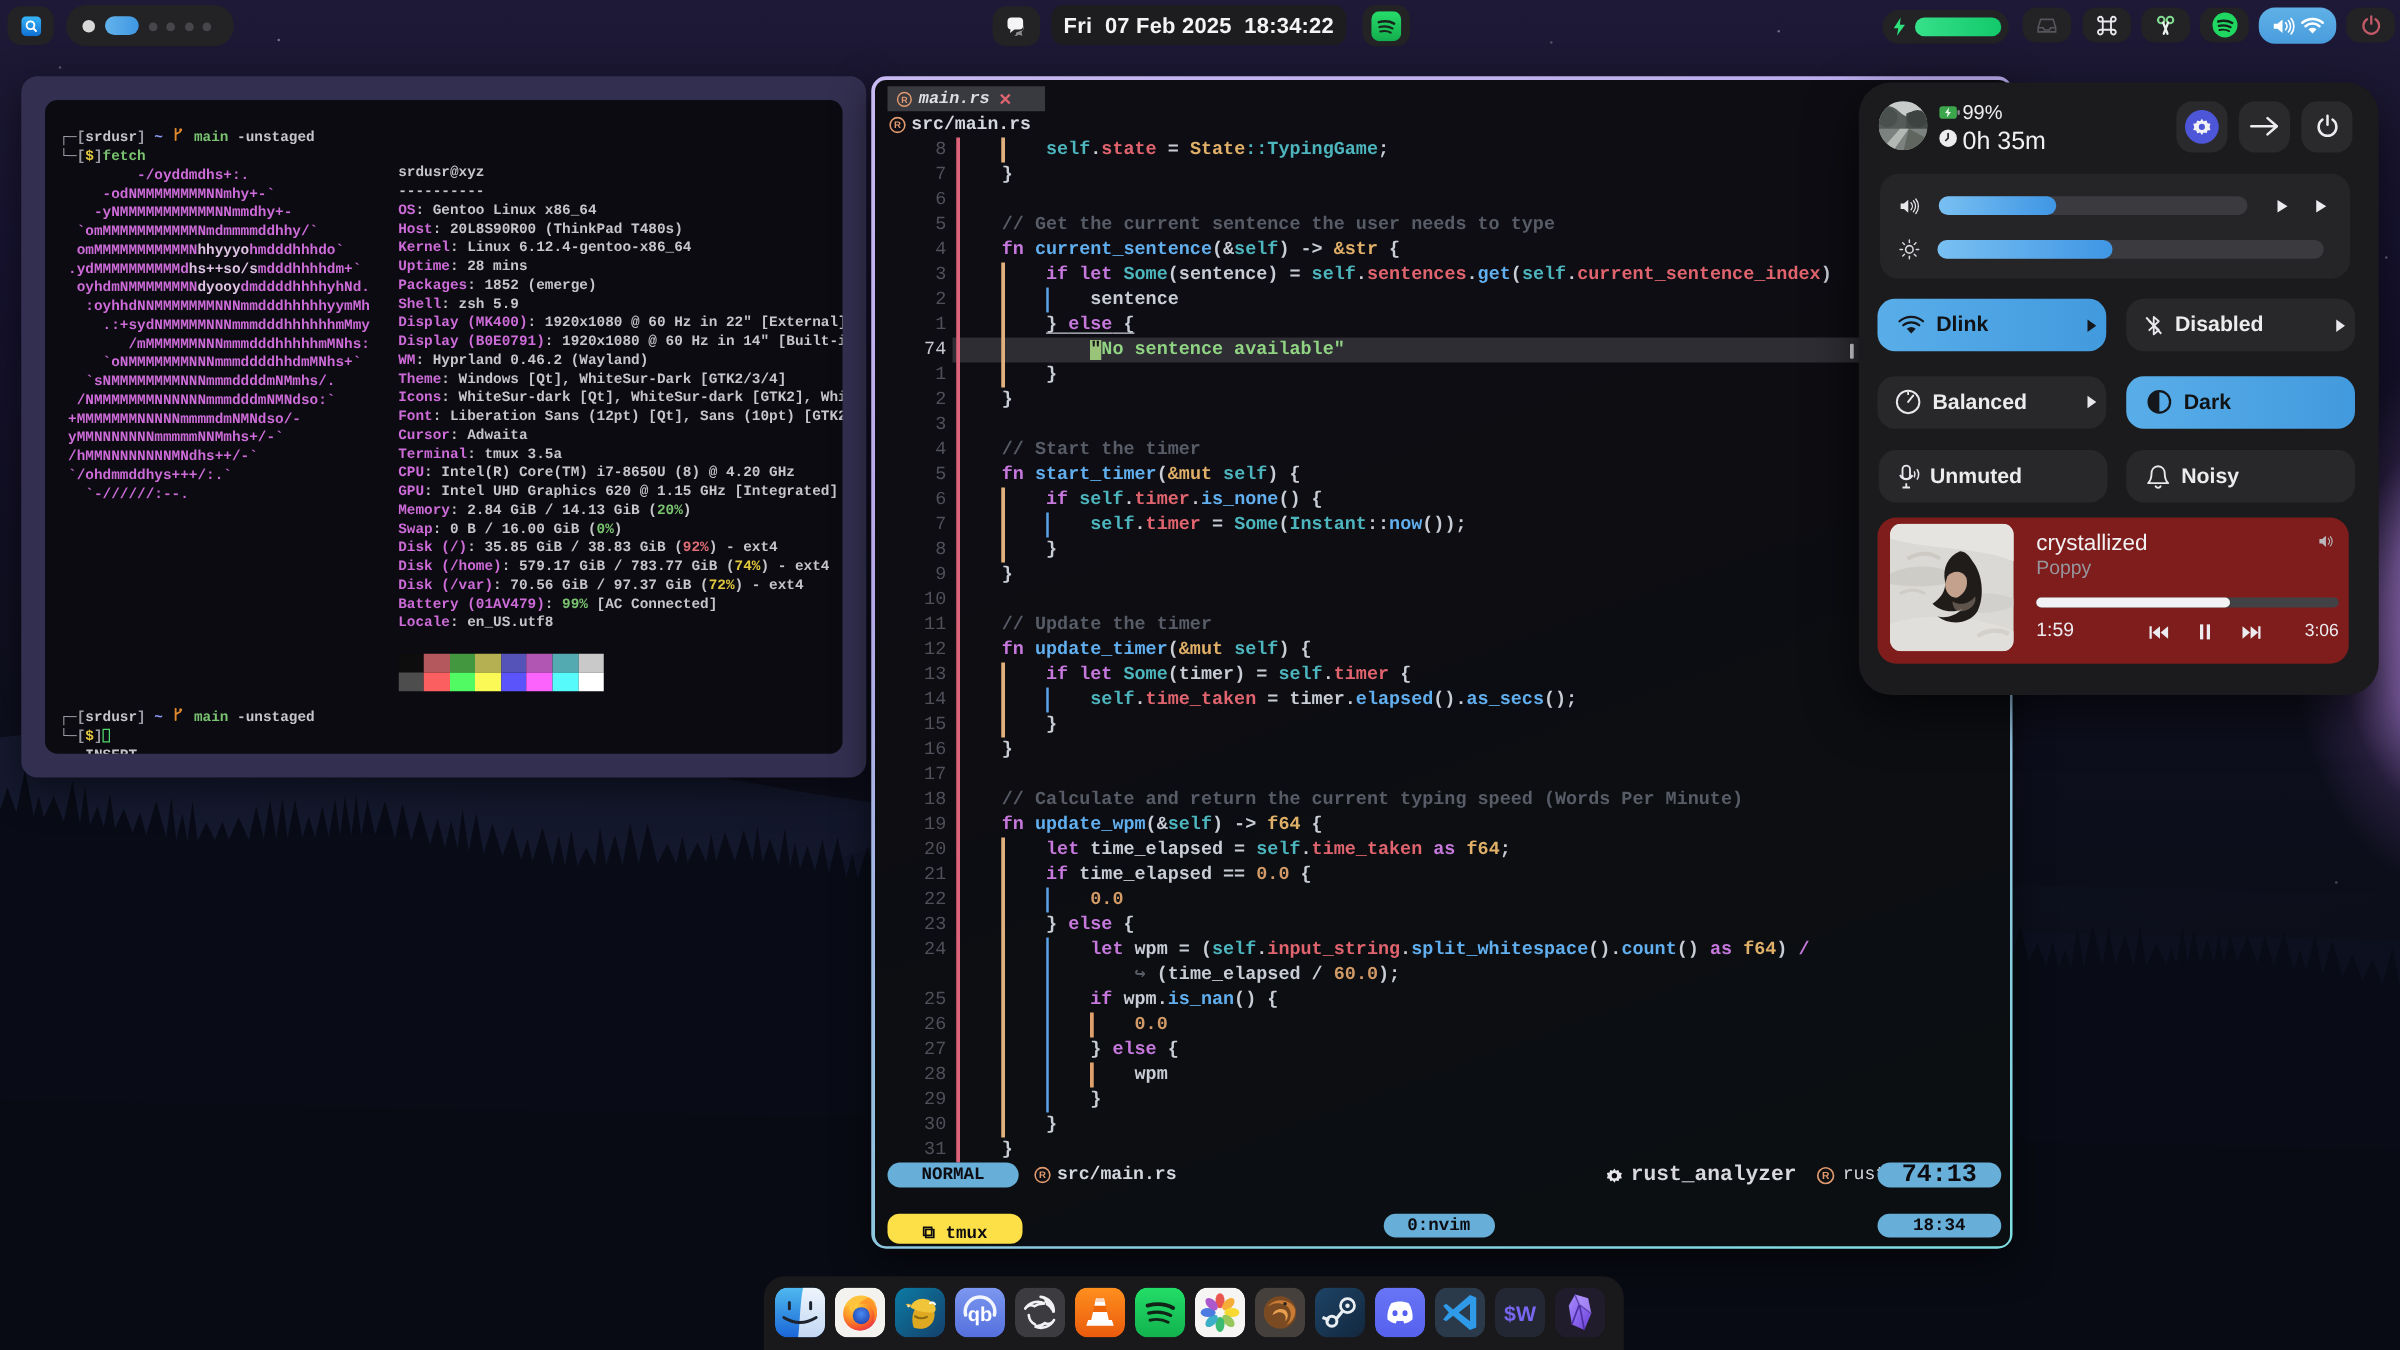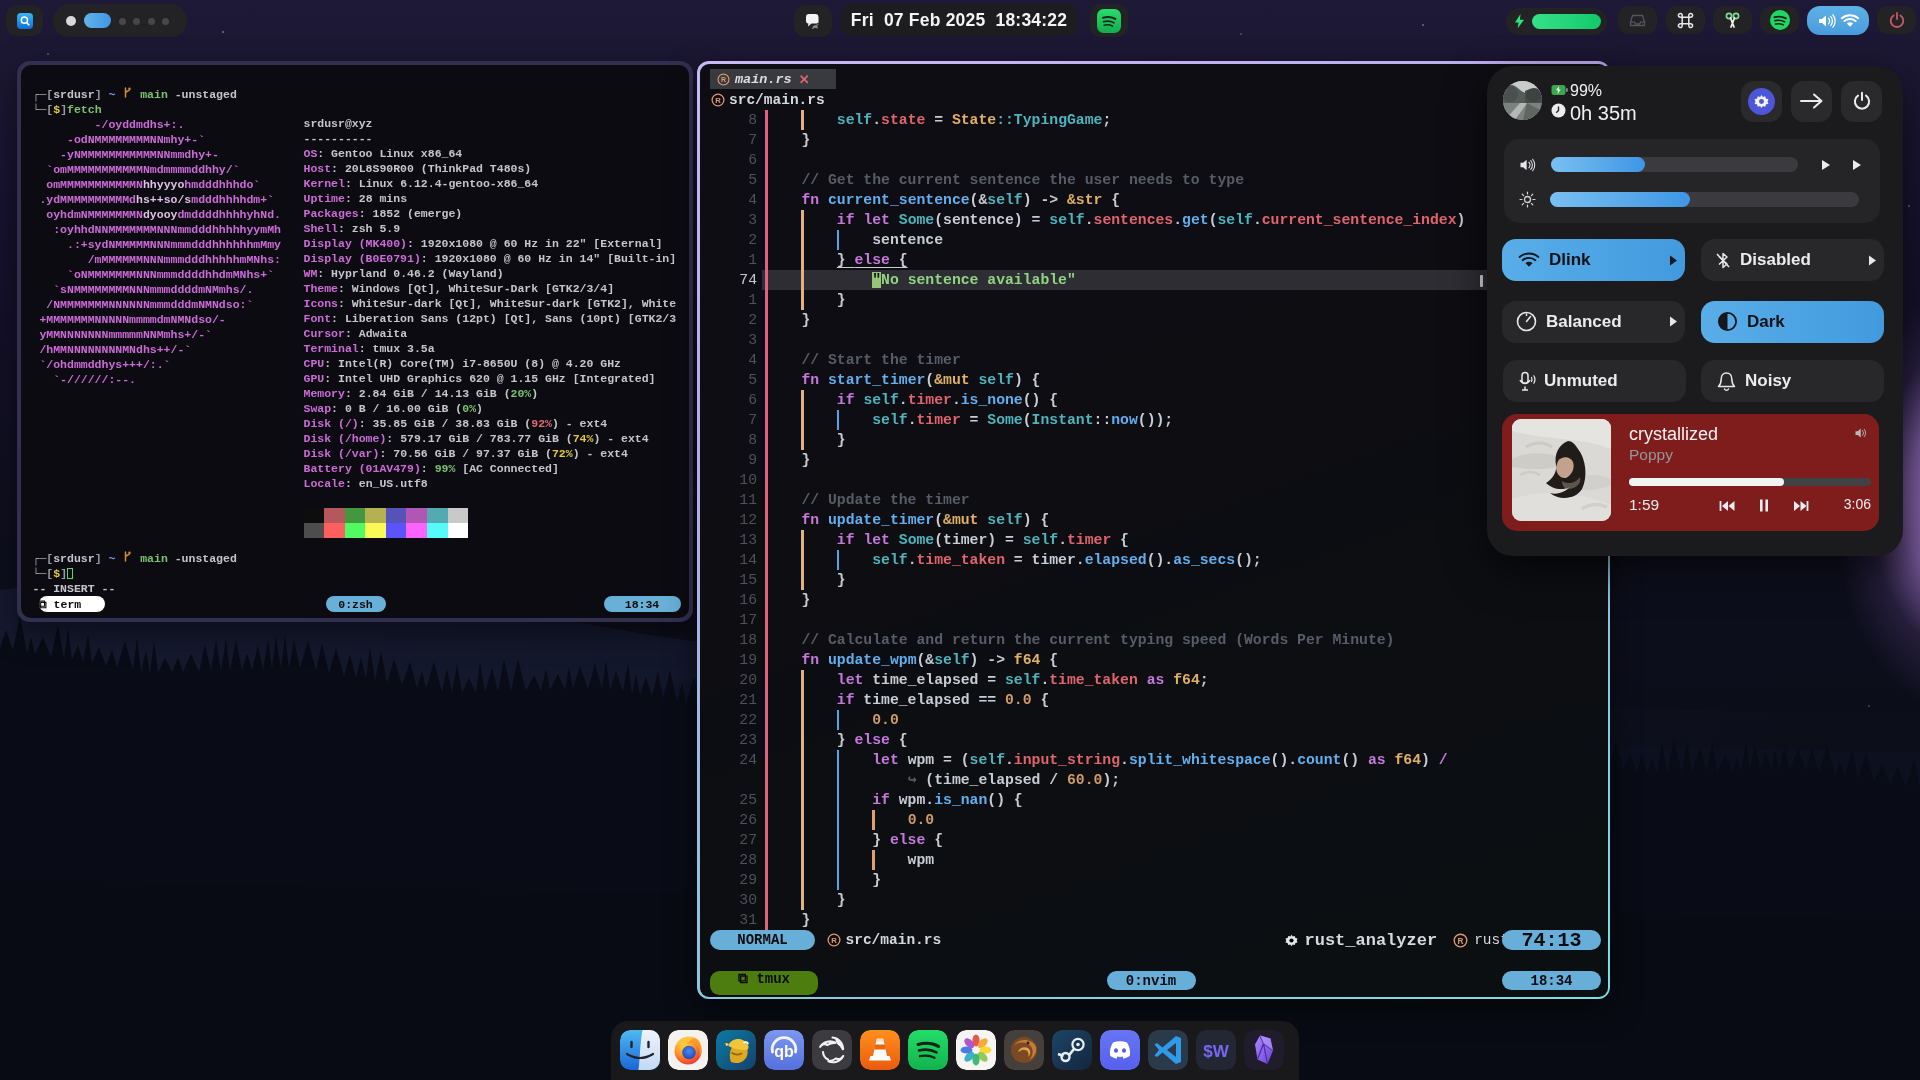--- a/index.html
+++ b/index.html
@@ -3,21 +3,21 @@
 *{margin:0;padding:0;box-sizing:border-box}
 html,body{width:1920px;height:1080px;overflow:hidden;background:#0c0e1a;font-family:"Liberation Sans",sans-serif}
 #wall{position:absolute;inset:0;background:
  radial-gradient(135px 215px at 102.5% 46.5%, rgba(182,138,224,.95) 0%, rgba(150,110,190,.72) 45%, rgba(92,65,128,.3) 72%, rgba(40,30,60,0) 100%),
  linear-gradient(180deg,#1d1936 0%,#1b1733 8%,#171331 18%,#131026 34%,#0e0f1e 52%,#0b0d18 70%,#0a0c15 100%)}
 .star{position:absolute;background:#cfd3e8;border-radius:50%}
 #mountfar{position:absolute;left:0;right:0;bottom:0;height:480px}
 
 .pill{position:absolute;background:#232326;border-radius:11px;display:flex;align-items:center;justify-content:center}
 
-#term{position:absolute;left:17px;top:61px;width:676px;height:561px;border-radius:13px;background:#332f50;padding:4px;box-shadow:0 10px 30px rgba(0,0,0,.5)}
+#term{position:absolute;left:17px;top:61px;width:676px;height:561px;border-radius:13px;background:#332f50;padding:19px;box-shadow:0 10px 30px rgba(0,0,0,.5)}
 #termin{position:relative;width:100%;height:100%;border-radius:10px;background:rgba(9,9,14,.95);overflow:hidden}
 #nvim{position:absolute;left:697px;top:61px;width:913px;height:938px;border-radius:12px;background:linear-gradient(160deg,#c9baf3 0%,#b7a8ea 30%,#8fc4de 70%,#7edfe2 100%);padding:2.5px;box-shadow:0 10px 30px rgba(0,0,0,.5)}
 #nvimin{position:relative;width:100%;height:100%;border-radius:9px;background:rgba(6,6,9,.96);overflow:hidden}
 pre{font-family:"Liberation Mono",monospace;margin:0}
 .tpre{font-size:11.5px;line-height:15px;color:#c6c6ca;font-weight:bold}
 .npre{font-size:14.75px;line-height:20px;color:#c8ccd4;font-weight:bold}
 
 .mg{color:#cd6bd8}.mg2{color:#dfc3e4}.wh{color:#c6c6ca}.gn{color:#7ac370}.yl{color:#e3c83e}.rd{color:#e06c75}.bl{color:#8a9af5}.gy{color:#9a9aa2}
 
 .k{color:#c678dd}.fn{color:#61afef}.ty{color:#e0af68}.te{color:#4db5bd}.fl{color:#e0646e}.st{color:#90d383}.cm{color:#575c66}.nm{color:#d19a66}
@@ -394,21 +394,21 @@
 <svg width="15" height="15" viewBox="0 0 20 20" style="margin-left:16px">
           <circle cx="10" cy="10" r="8.4" fill="none" stroke="#e09a6e" stroke-width="1.8"></circle>
           <text x="10" y="14" text-anchor="middle" font-family="Liberation Sans" font-size="11" font-weight="bold" fill="#e09a6e">R</text>
         </svg>
 <span style="font-family:'Liberation Mono',monospace;font-size:14.5px;font-weight:normal;color:#d8d8de;margin-left:6px">rust</span>
 </div>
 <div style="position:absolute;left:802.5px;top:866.5px;width:99px;height:20px;border-radius:10px;background:#67aed8;display:flex;align-items:center;justify-content:center">
         <span style="font-family:'Liberation Mono',monospace;font-size:20px;font-weight:bold;color:#0c0c10">74:13</span>
       </div>
 
-<div style="position:absolute;left:10.5px;top:907.5px;width:108px;height:24px;border-radius:9.5px;background:#4d7c0f;display:flex;align-items:flex-start;justify-content:center">
+<div style="position:absolute;left:10.5px;top:907.5px;width:108px;height:24px;border-radius:9.5px;background:#fde047;display:flex;align-items:flex-end;justify-content:center">
         <span style="font-family:'Liberation Mono',monospace;font-size:14px;font-weight:bold;color:#0c0c10">⧉ tmux</span>
       </div>
 <div style="position:absolute;left:407px;top:907.5px;width:89px;height:19px;border-radius:9.5px;background:#67aed8;display:flex;align-items:center;justify-content:center">
         <span style="font-family:'Liberation Mono',monospace;font-size:14px;font-weight:bold;color:#0c0c10">0:nvim</span>
       </div>
 <div style="position:absolute;left:802.5px;top:907.5px;width:99px;height:19px;border-radius:9.5px;background:#67aed8;display:flex;align-items:center;justify-content:center">
         <span style="font-family:'Liberation Mono',monospace;font-size:14px;font-weight:bold;color:#0c0c10">18:34</span>
       </div>
 </div>
   </div>

